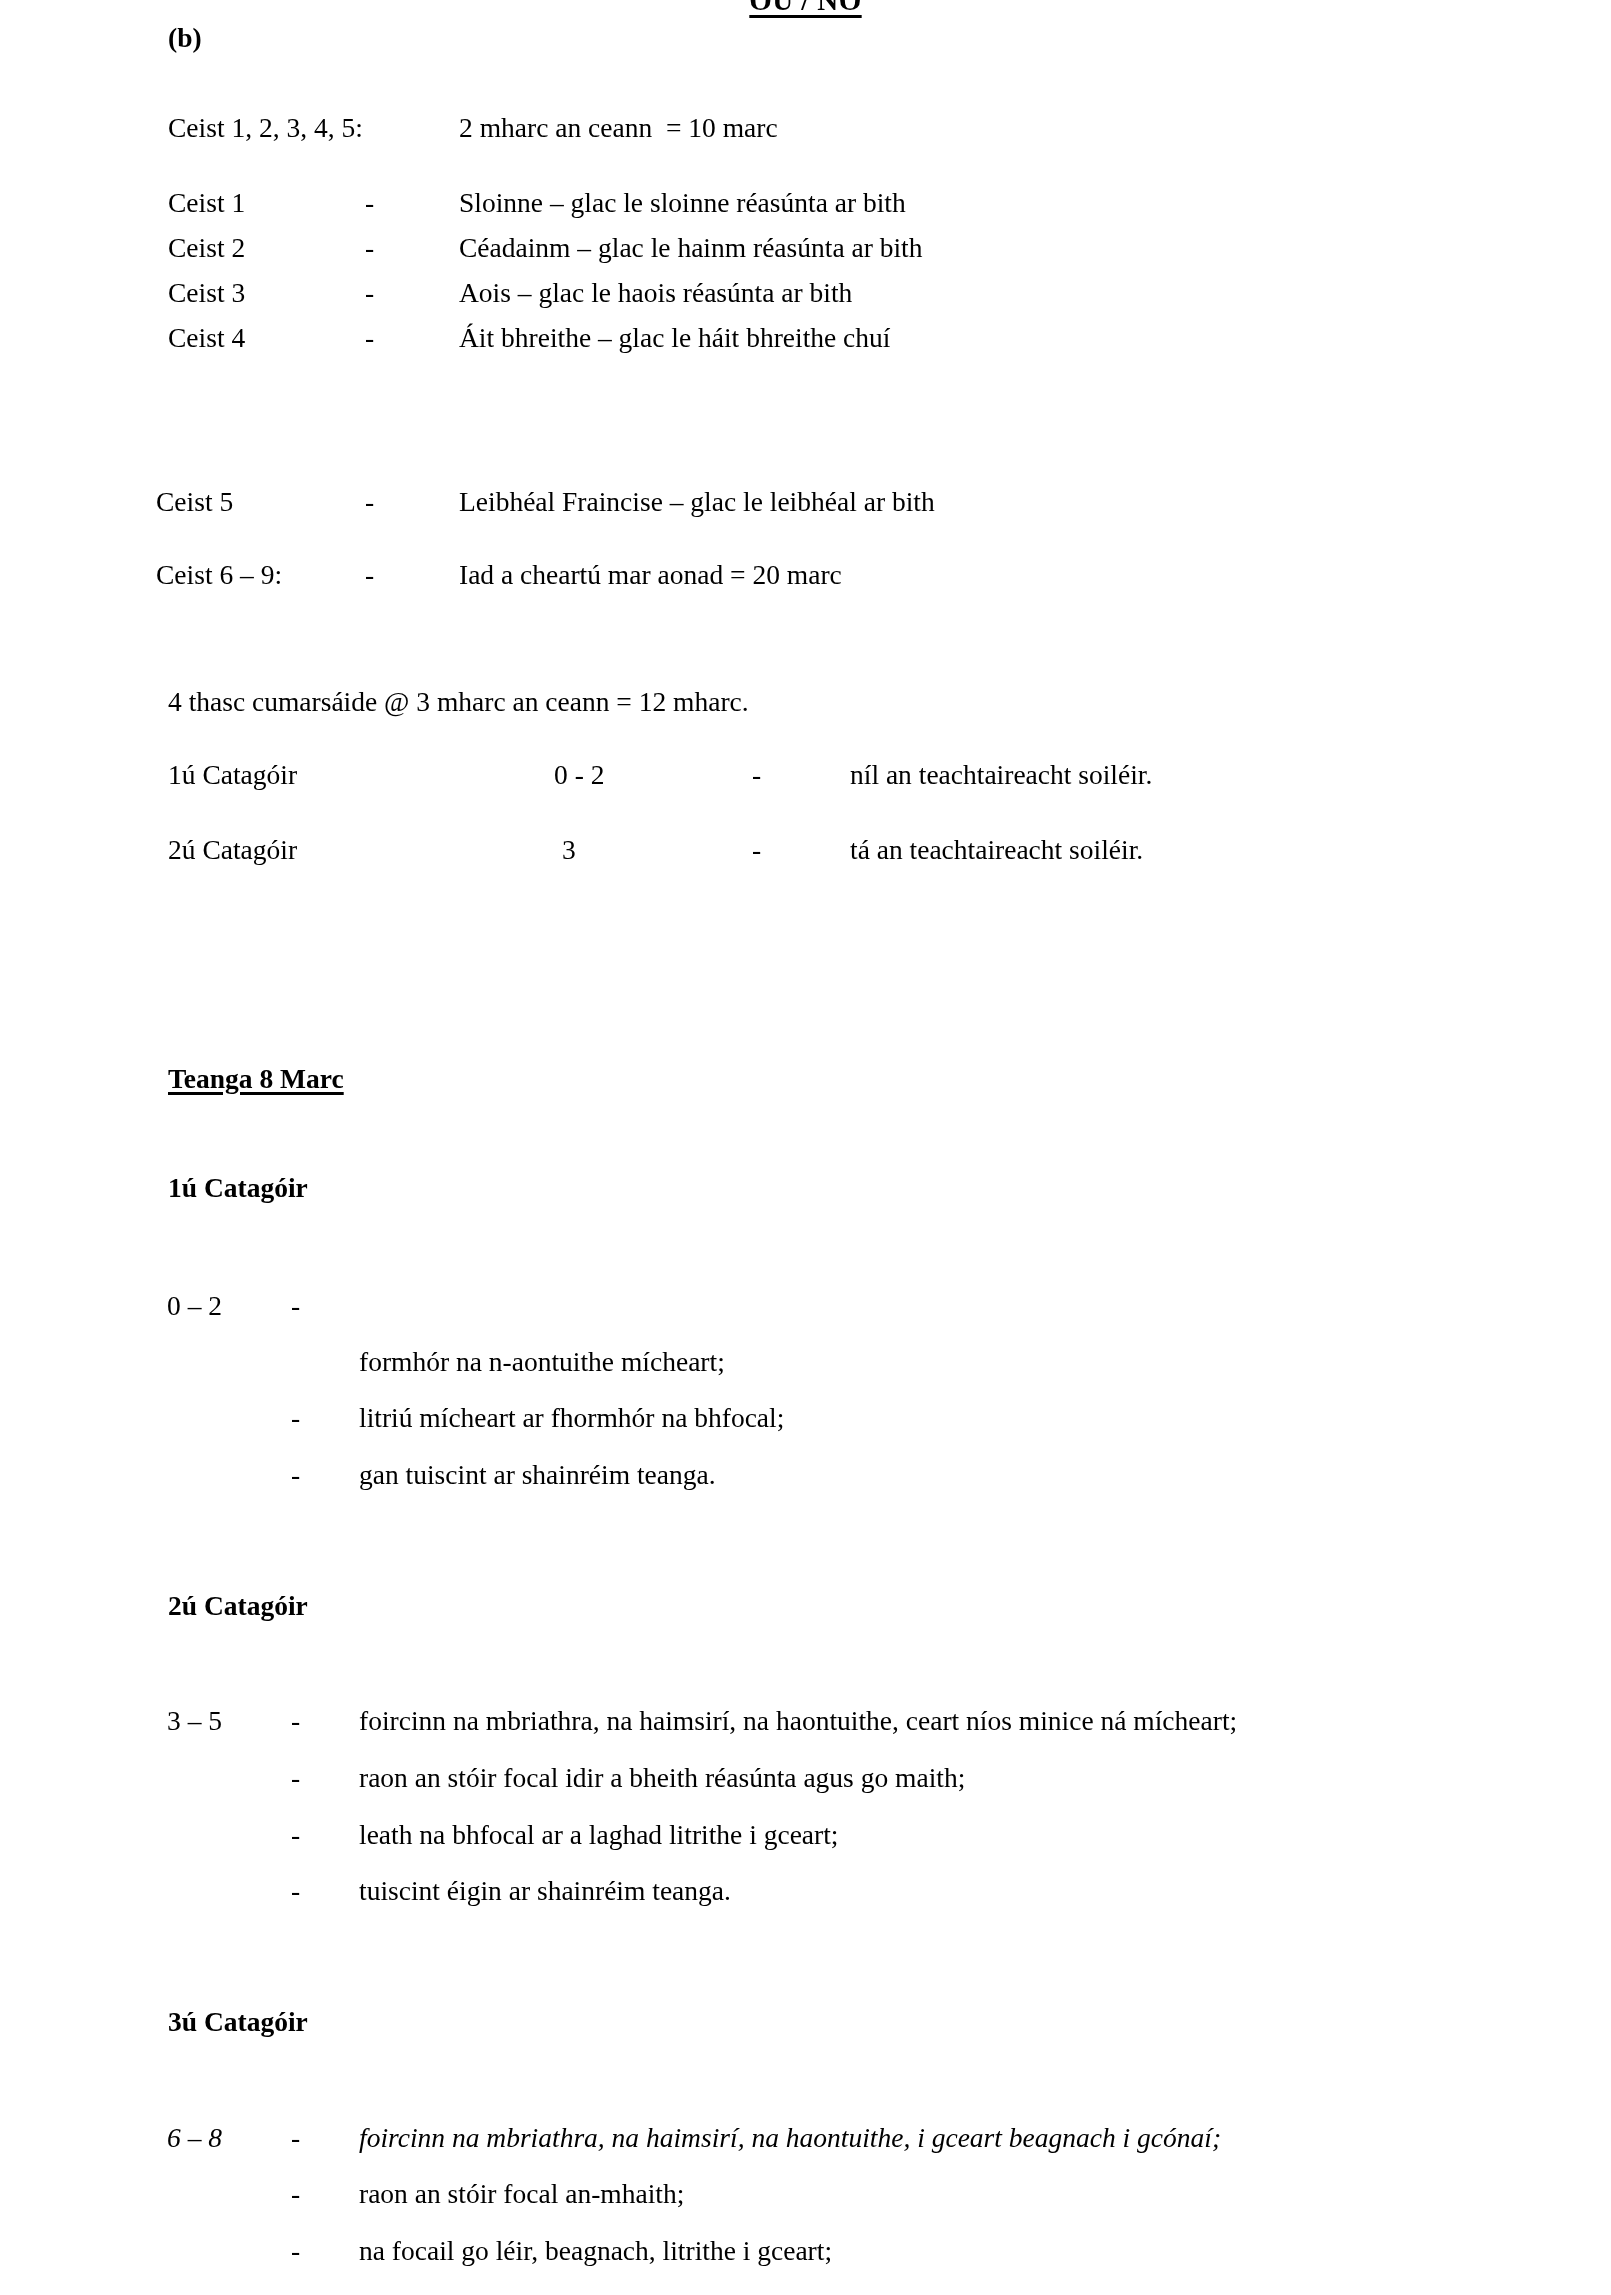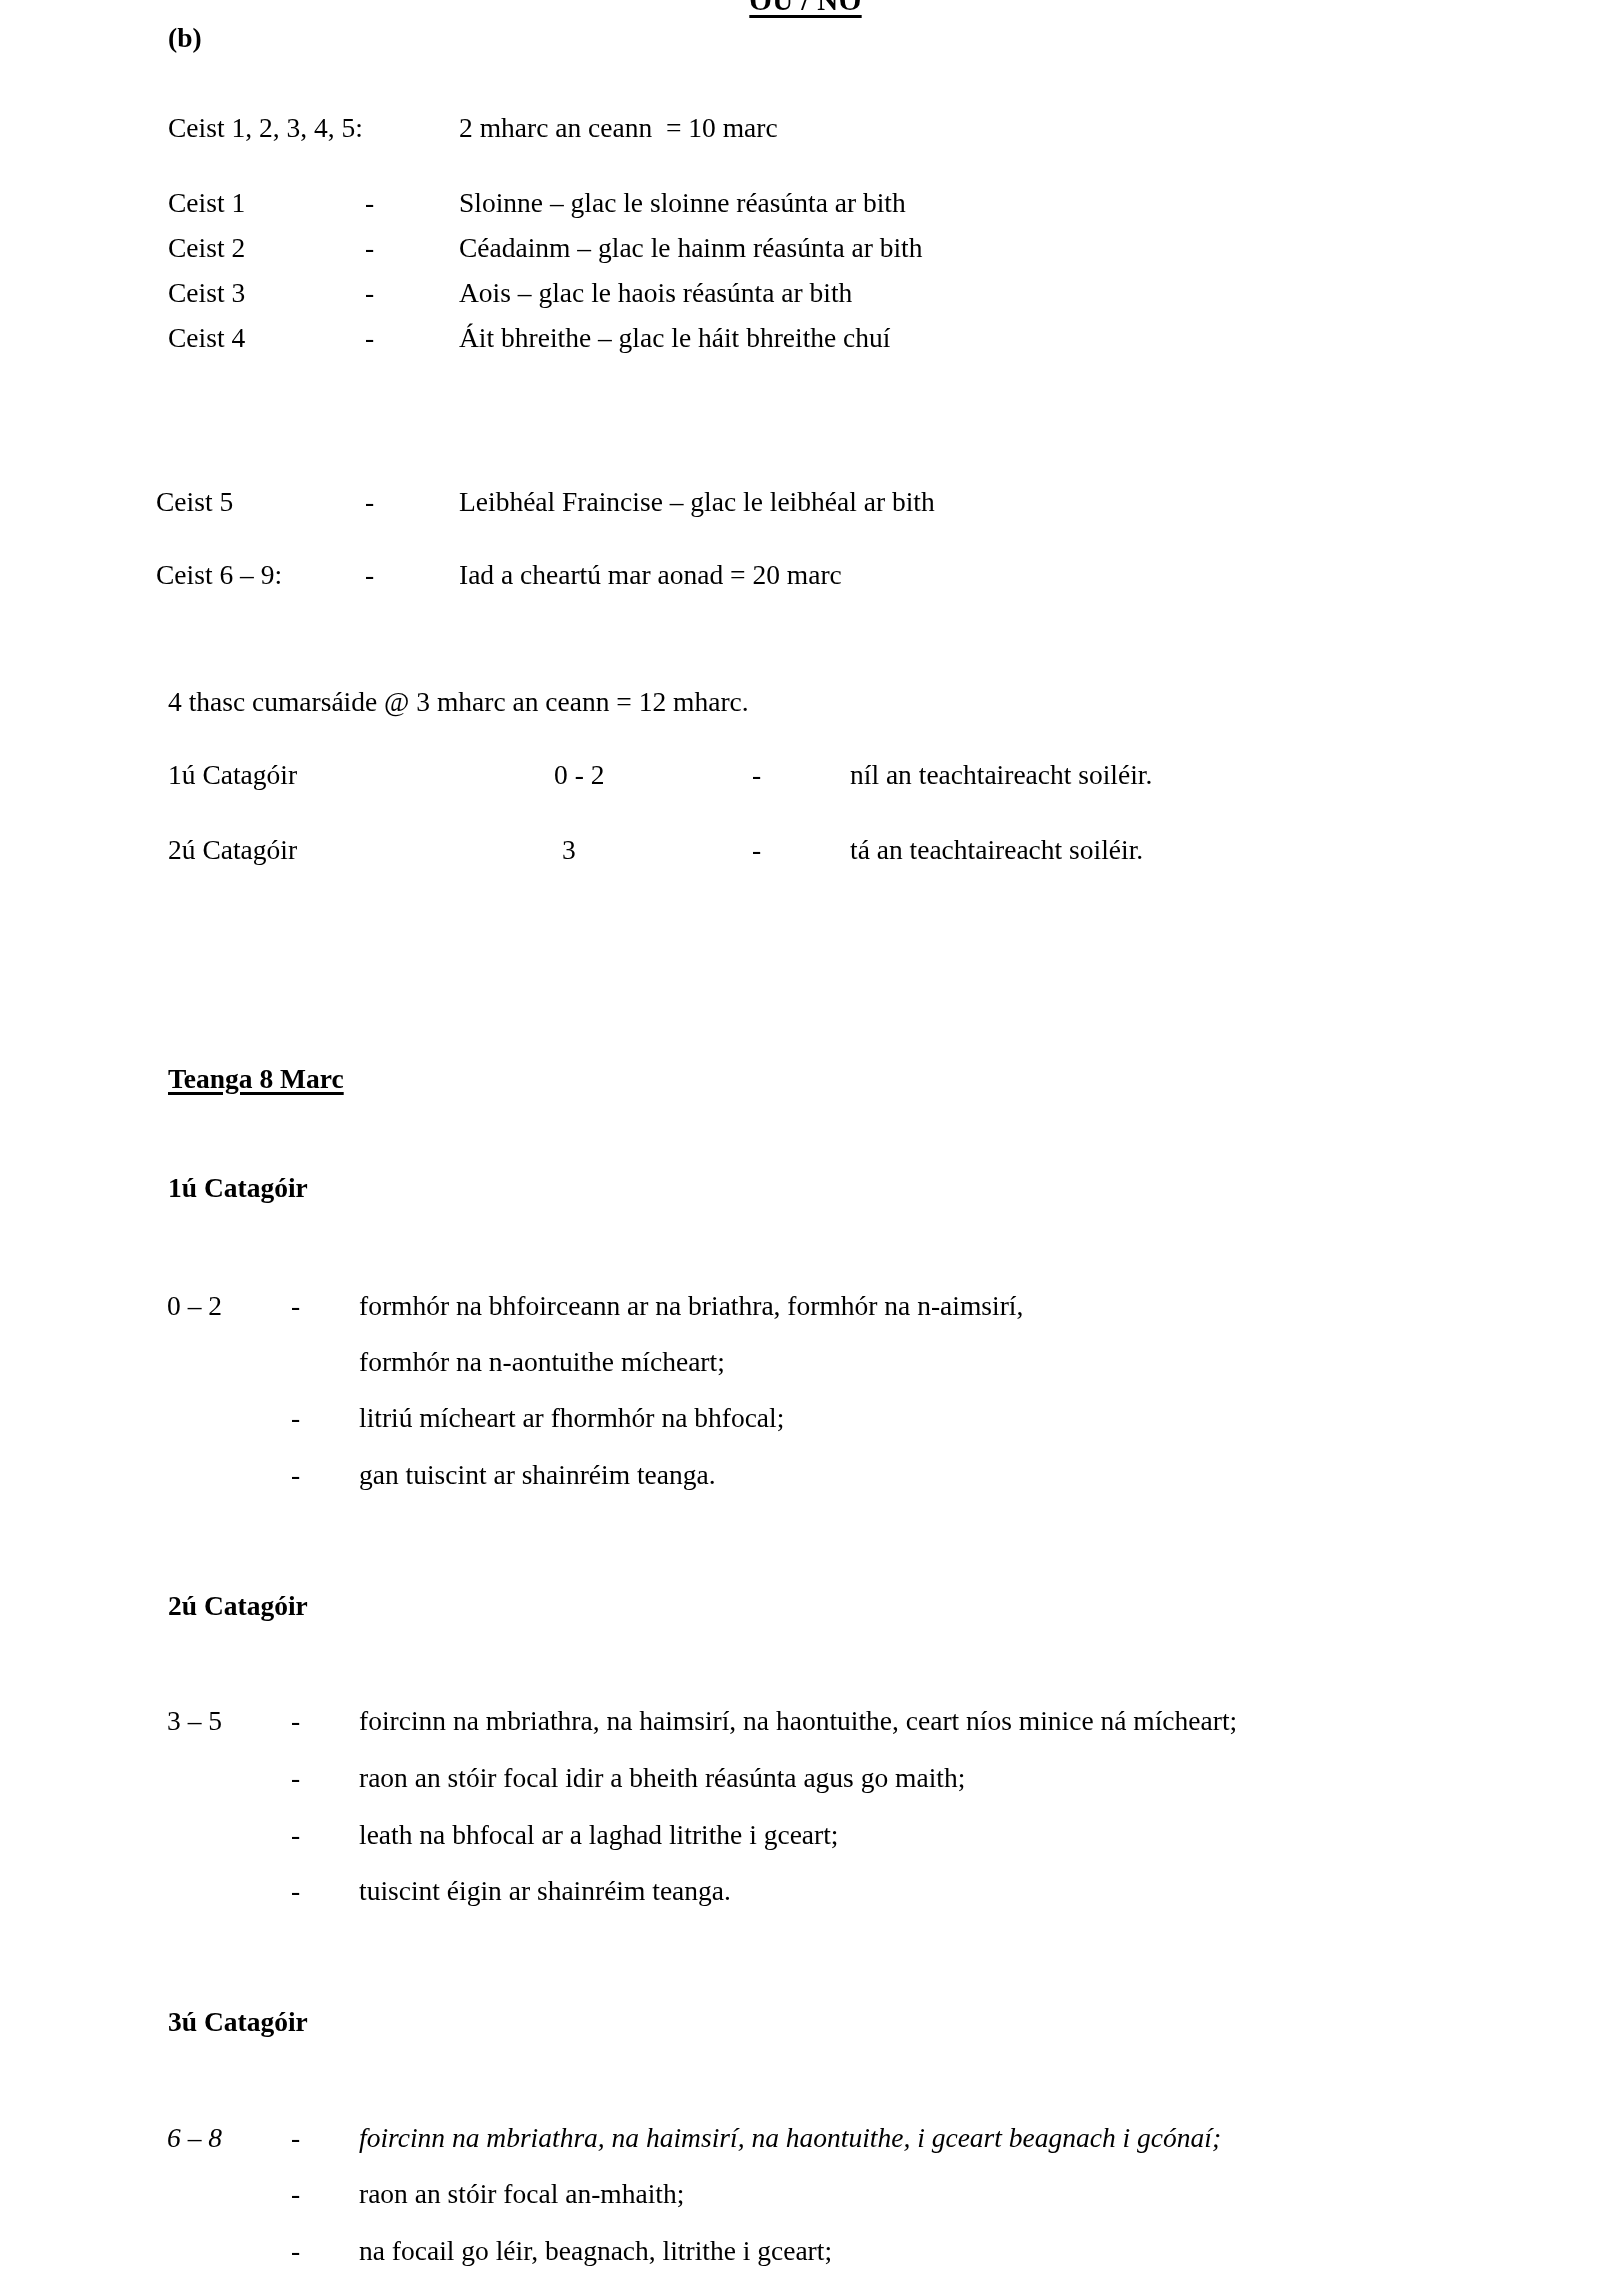--- a/index.html
+++ b/index.html
@@ -140,21 +140,20 @@
   </div>
 
 
   <div class="line bold underline" style="left:168px; top:1064px;">Teanga 8 Marc</div>
 
   <div class="line bold" style="left:168px; top:1173px;">1ú Catagóir</div>
 
   <div class="row" style="top:1291px;">
     <span class="cell" style="left:167px;">0 – 2</span>
     <span class="cell" style="left:291px;">-</span>
-    <span class="cell" style="left:359px;">formhór na bhfoirceann ar na briathra, formhór na n-aimsirí,</span>
   </div>
   <div class="line" style="left:359px; top:1347px;">formhór na n-aontuithe mícheart;</div>
 
   <div class="row" style="top:1403px;">
     <span class="cell" style="left:291px;">-</span>
     <span class="cell" style="left:359px;">litriú mícheart ar fhormhór na bhfocal;</span>
   </div>
 
   <div class="row" style="top:1460px;">
     <span class="cell" style="left:291px;">-</span>

